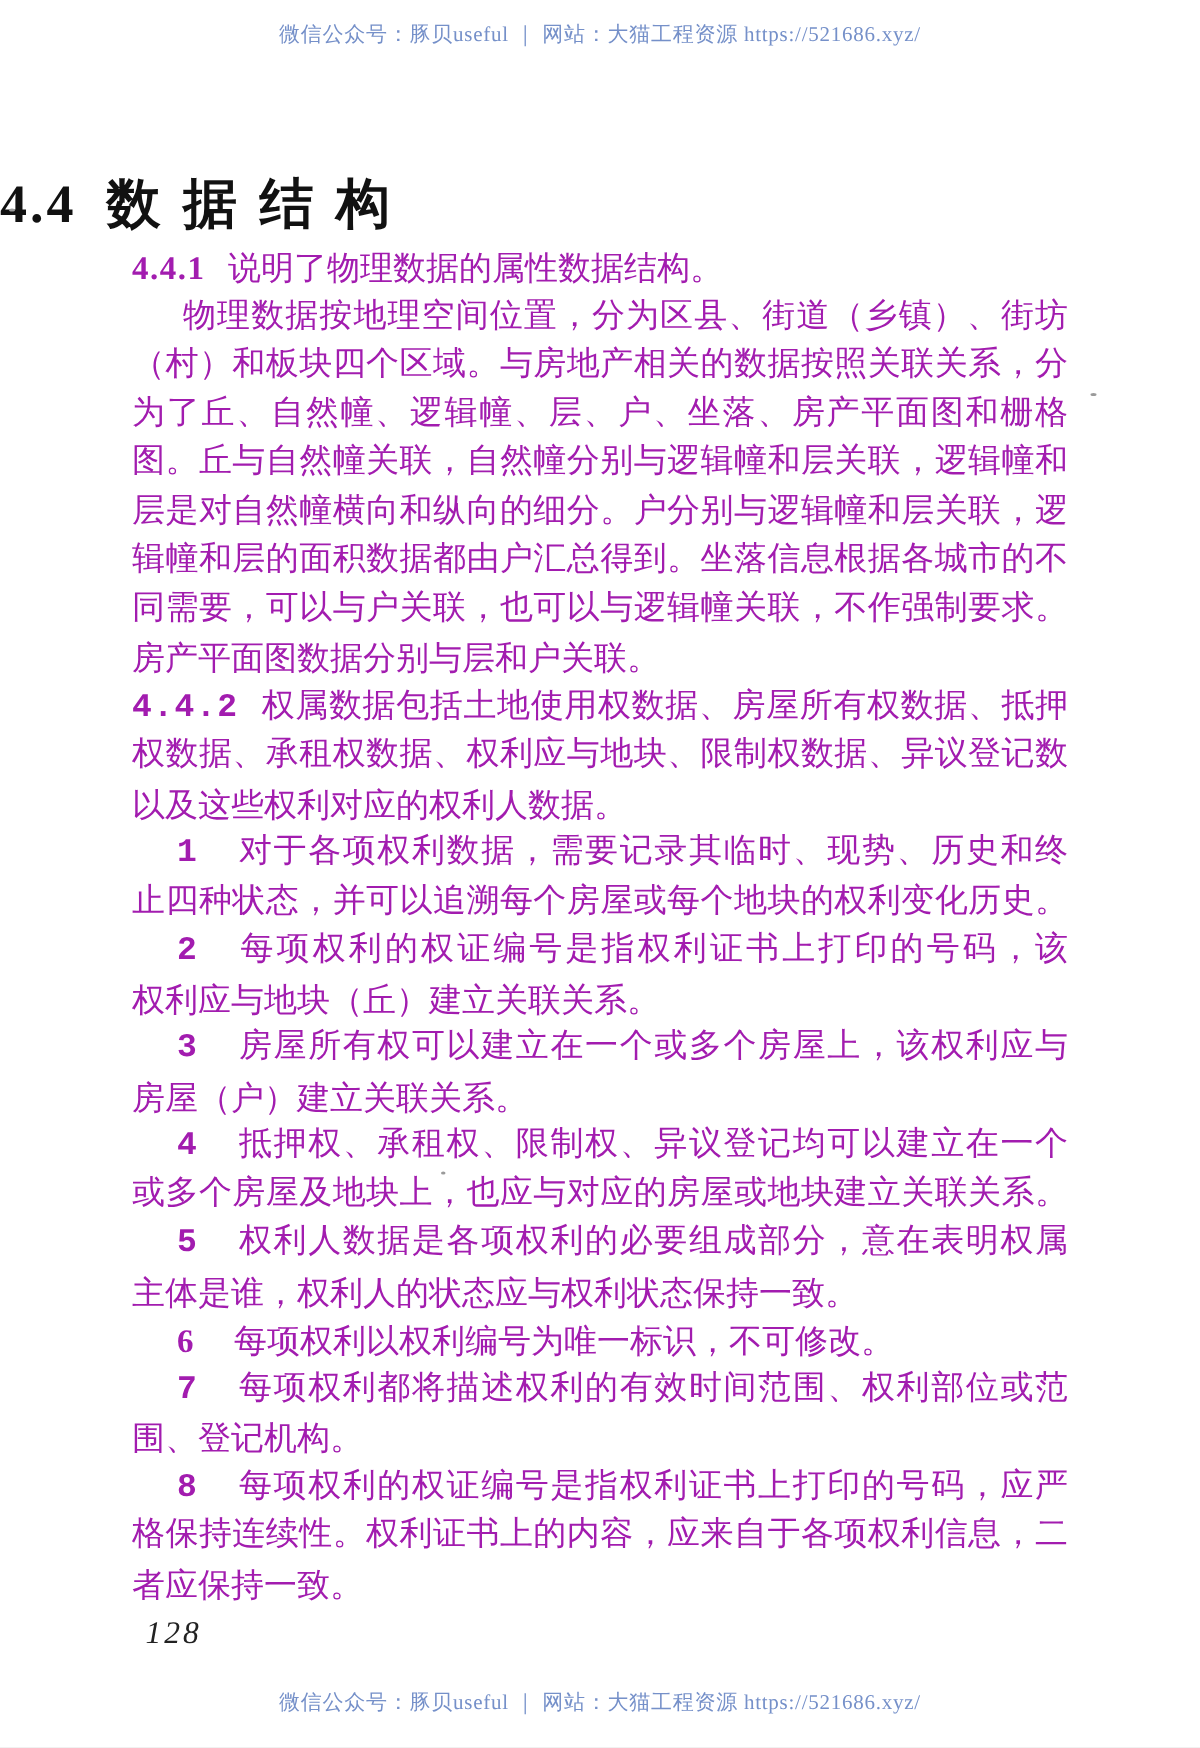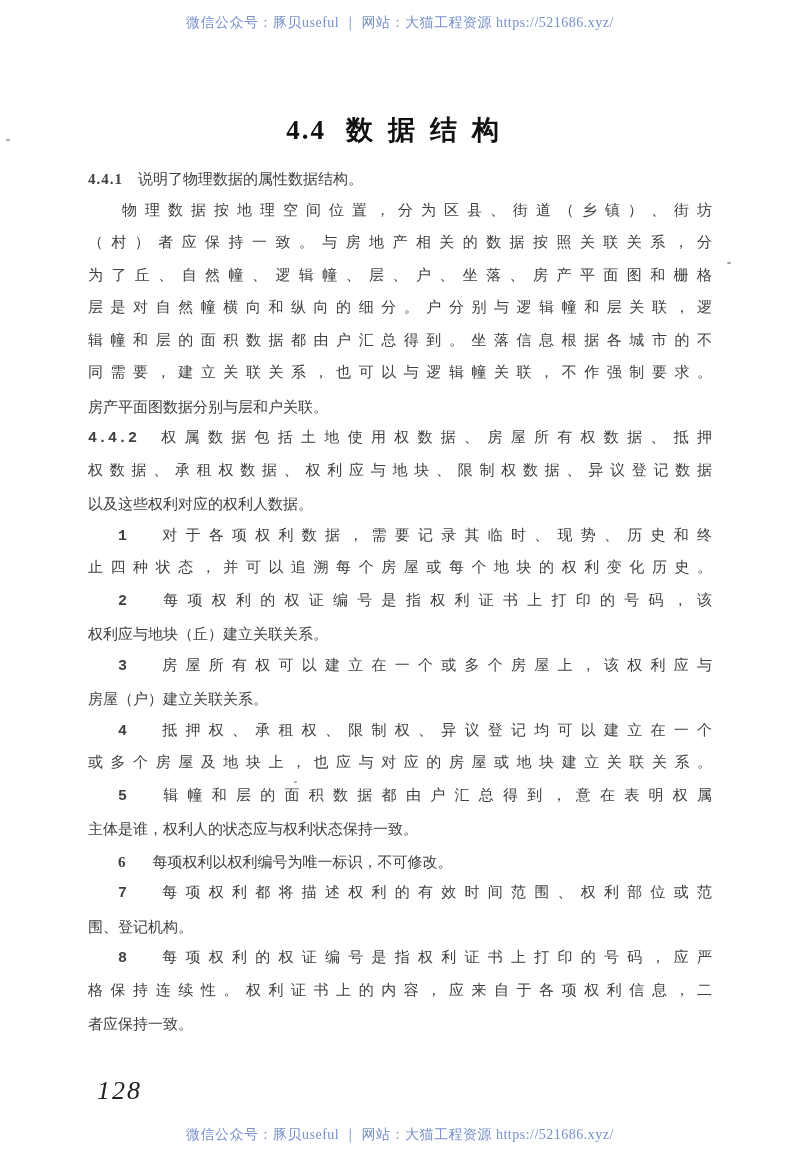--- a/index.html
+++ b/index.html
@@ -23,49 +23,49 @@
     color: #7590c9;
     font-family: "Liberation Serif", "DejaVu Serif", serif;
   }
   .watermark.header { top: 14px; }
   .watermark.footer { top: 1126px; }
   .heading {
     position: absolute;
     top: 112px;
     left: 0;
     width: 100%;
-    text-align: center;
+    text-align: left;
     font-weight: bold;
-    font-size: 27px;
+    font-size: 36px;
     color: #111;
   }
   .h-num { letter-spacing: 2px; margin-right: 20px; }
   .h-title { letter-spacing: 15px; }
   .doc-body {
     position: absolute;
     top: 163px;
     left: 88px;
     width: 624px;
     box-sizing: border-box;
-    font-size: 15px;
+    font-size: 22px;
     line-height: 32.5px;
-    color: #404040;
+    color: #a21caf;
   }
   .line { height: 32.5px; overflow: hidden; box-sizing: border-box; width: 624px; }
   .line.fill { text-align: justify; text-align-last: justify; font-family: Liberation Mono, monospace; }
   .line.ind-para { padding-left: 34px; }
   .line.ind-item { padding-left: 30px; }
   .prefix { font-weight: bold; margin-right: 15px; letter-spacing: 1px; }
   .ind-item .prefix { margin-right: 26px; }
   .page-number {
     position: absolute;
     top: 1076px;
     left: 97px;
     font-style: italic;
-    font-size: 26px;
+    font-size: 21px;
     letter-spacing: 2px;
     color: #222;
   }
   .speck { position: absolute; background: #9a9a9a; border-radius: 50%; }
   .s1 { left: 6px;  top: 139px; width: 4px; height: 2px; }
   .s2 { left: 727px; top: 262px; width: 4px; height: 2px; }
   .s3 { left: 294px; top: 781px; width: 3px; height: 2px; }
 </style>
 </head>
 <body>
@@ -74,38 +74,39 @@
 
   <div class="watermark header">微信公众号：豚贝useful ｜ 网站：大猫工程资源 https://521686.xyz/</div>
 
   <div class="heading">
     <span class="h-num">4.4</span><span class="h-title">数据结构</span>
   </div>
 
   <div class="doc-body">
       <div class="line"><span class="prefix">4.4.1</span><span>说明了物理数据的属性数据结构。</span></div>
       <div class="line fill ind-para"><span>物理数据按地理空间位置，分为区县、街道（乡镇）、街坊</span></div>
-      <div class="line fill"><span>（村）者应保持一致。与房地产相关的数据按照关联关系，分</span></div>
+      <div class="line fill"><span>（村）和板块四个区域。与房地产相关的数据按照关联关系，分</span></div>
       <div class="line fill"><span>为了丘、自然幢、逻辑幢、层、户、坐落、房产平面图和栅格</span></div>
+      <div class="line fill"><span>图。丘与自然幢关联，自然幢分别与逻辑幢和层关联，逻辑幢和</span></div>
       <div class="line fill"><span>层是对自然幢横向和纵向的细分。户分别与逻辑幢和层关联，逻</span></div>
       <div class="line fill"><span>辑幢和层的面积数据都由户汇总得到。坐落信息根据各城市的不</span></div>
-      <div class="line fill"><span>同需要，建立关联关系，也可以与逻辑幢关联，不作强制要求。</span></div>
+      <div class="line fill"><span>同需要，可以与户关联，也可以与逻辑幢关联，不作强制要求。</span></div>
       <div class="line"><span>房产平面图数据分别与层和户关联。</span></div>
       <div class="line fill"><span class="prefix">4.4.2</span><span>权属数据包括土地使用权数据、房屋所有权数据、抵押</span></div>
       <div class="line fill"><span>权数据、承租权数据、权利应与地块、限制权数据、异议登记数据</span></div>
       <div class="line"><span>以及这些权利对应的权利人数据。</span></div>
       <div class="line fill ind-item"><span class="prefix">1</span><span>对于各项权利数据，需要记录其临时、现势、历史和终</span></div>
       <div class="line fill"><span>止四种状态，并可以追溯每个房屋或每个地块的权利变化历史。</span></div>
       <div class="line fill ind-item"><span class="prefix">2</span><span>每项权利的权证编号是指权利证书上打印的号码，该</span></div>
       <div class="line"><span>权利应与地块（丘）建立关联关系。</span></div>
       <div class="line fill ind-item"><span class="prefix">3</span><span>房屋所有权可以建立在一个或多个房屋上，该权利应与</span></div>
       <div class="line"><span>房屋（户）建立关联关系。</span></div>
       <div class="line fill ind-item"><span class="prefix">4</span><span>抵押权、承租权、限制权、异议登记均可以建立在一个</span></div>
       <div class="line fill"><span>或多个房屋及地块上，也应与对应的房屋或地块建立关联关系。</span></div>
-      <div class="line fill ind-item"><span class="prefix">5</span><span>辑幢和层的面积数据都由户汇总得到，意在表明权属</span></div>
+      <div class="line fill ind-item"><span class="prefix">5</span><span>权利人数据是各项权利的必要组成部分，意在表明权属</span></div>
       <div class="line"><span>主体是谁，权利人的状态应与权利状态保持一致。</span></div>
       <div class="line ind-item"><span class="prefix">6</span><span>每项权利以权利编号为唯一标识，不可修改。</span></div>
       <div class="line fill ind-item"><span class="prefix">7</span><span>每项权利都将描述权利的有效时间范围、权利部位或范</span></div>
       <div class="line"><span>围、登记机构。</span></div>
       <div class="line fill ind-item"><span class="prefix">8</span><span>每项权利的权证编号是指权利证书上打印的号码，应严</span></div>
       <div class="line fill"><span>格保持连续性。权利证书上的内容，应来自于各项权利信息，二</span></div>
       <div class="line"><span>者应保持一致。</span></div>
     </div>
 
   <div class="page-number">128</div>

